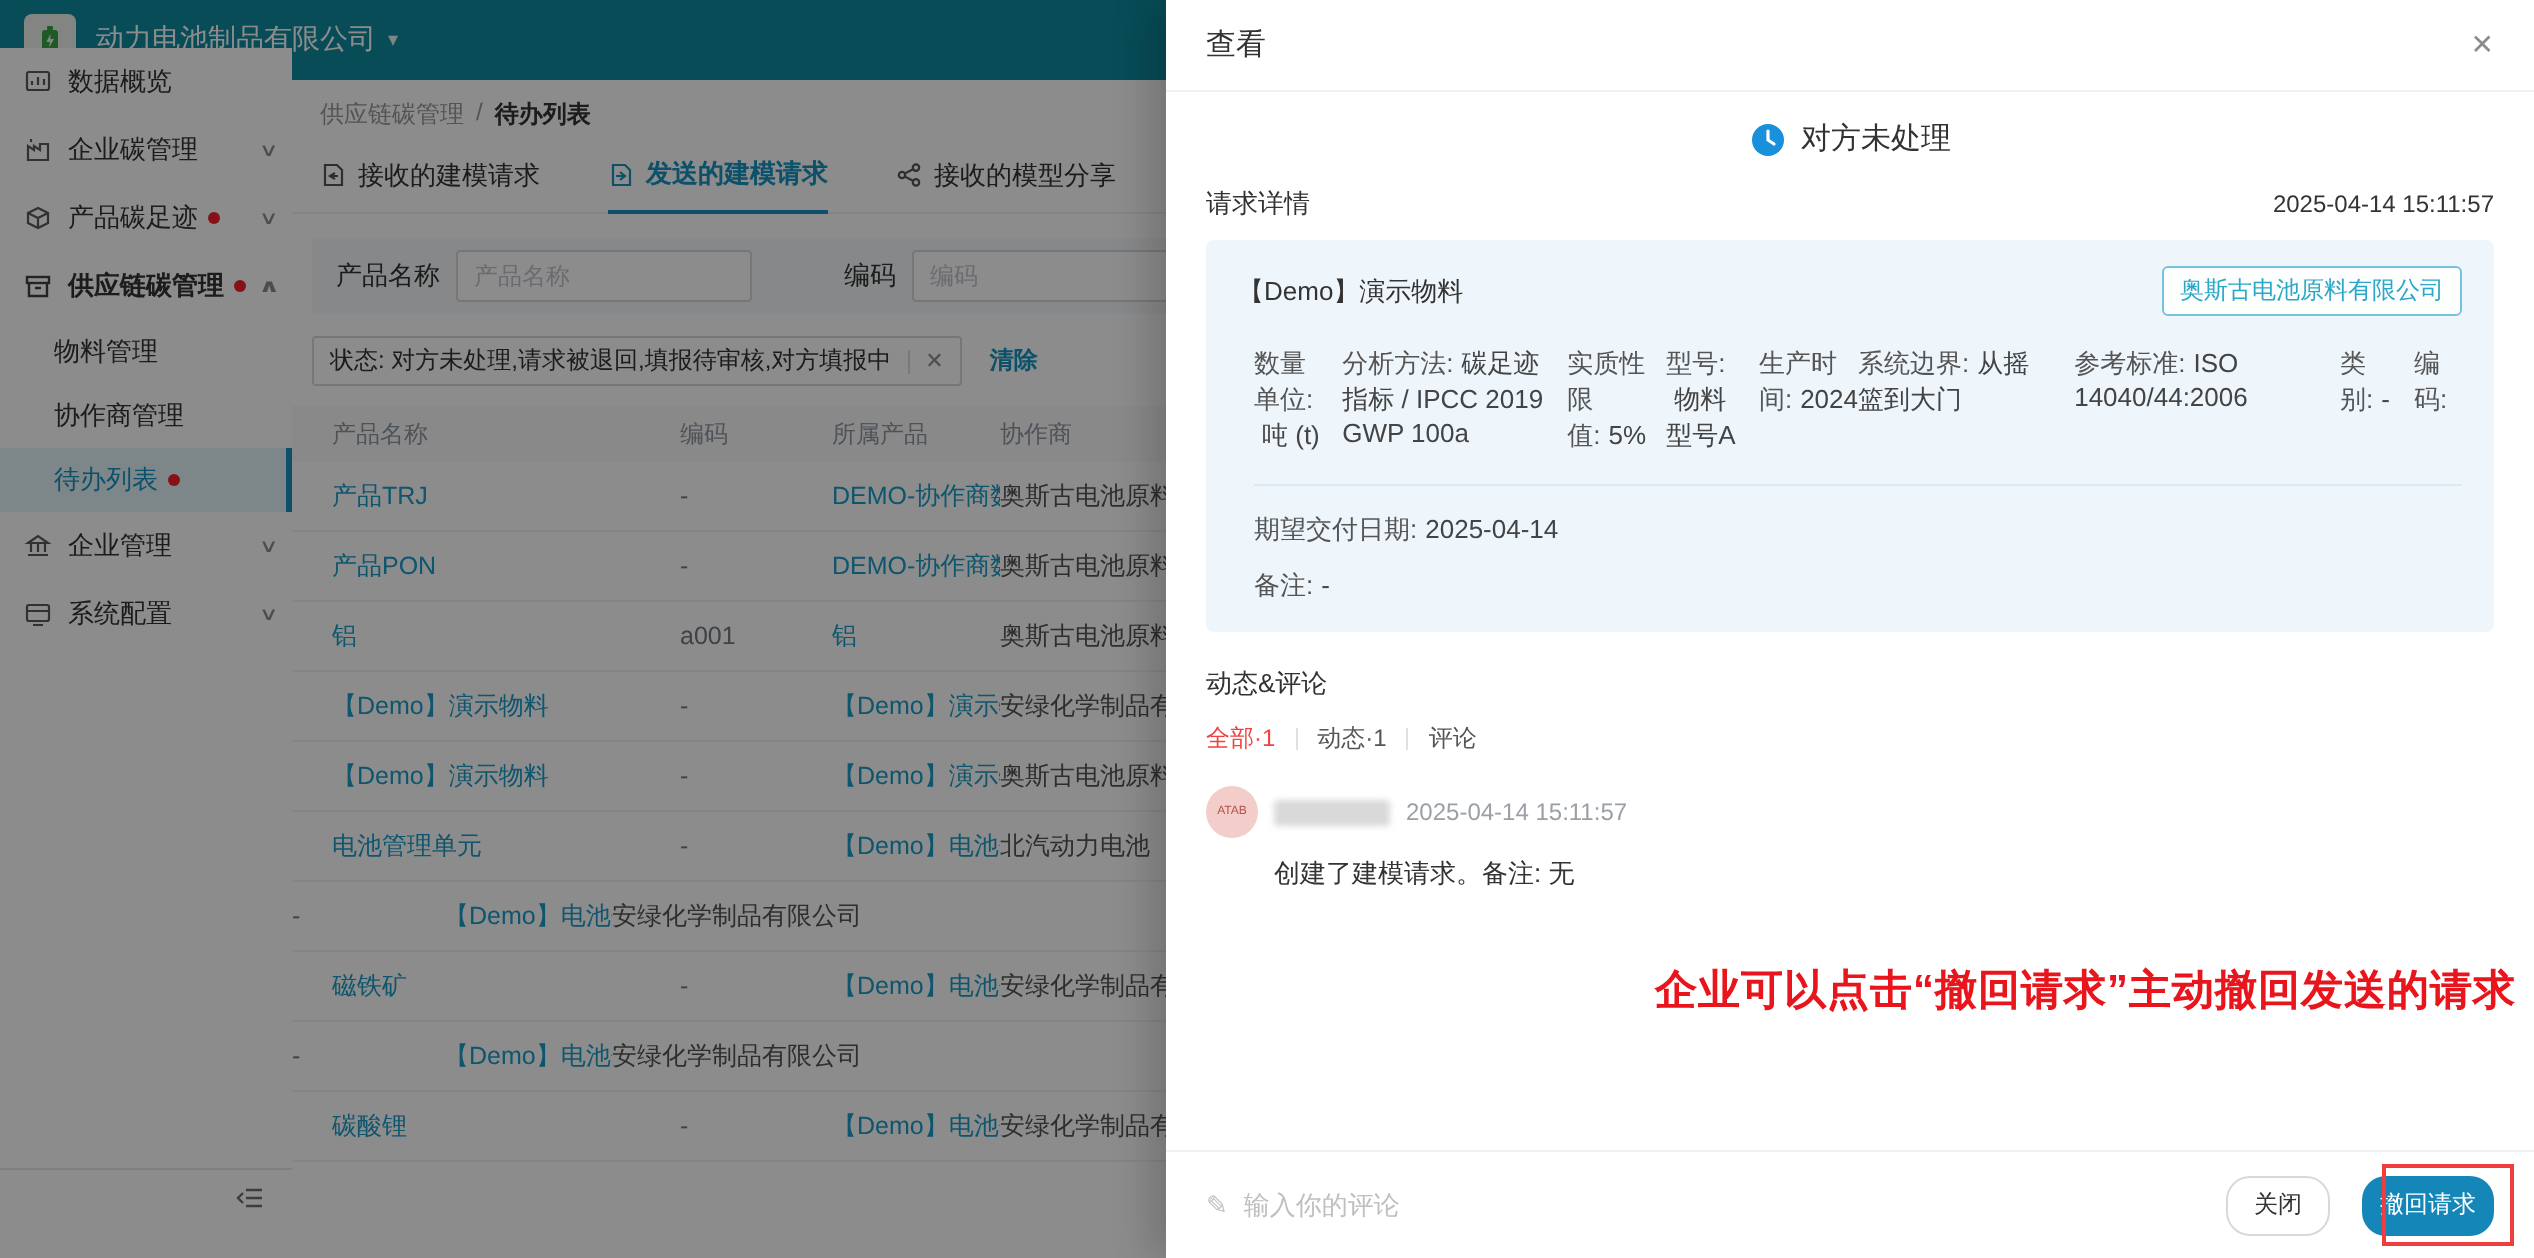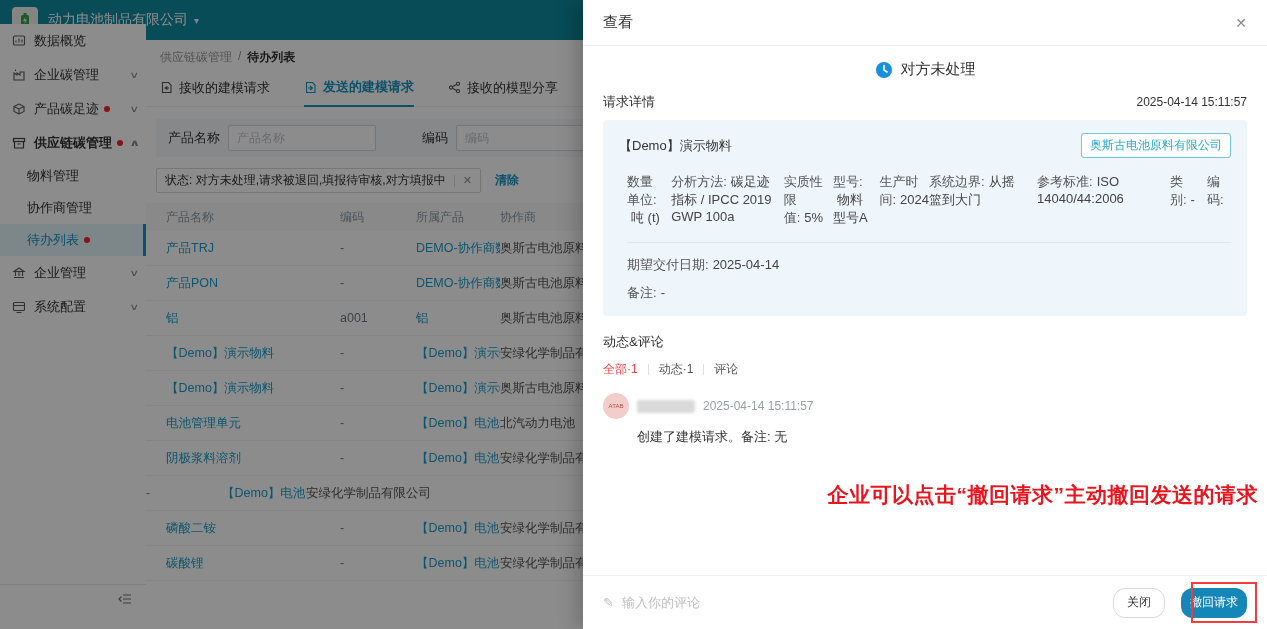--- a/index.html
+++ b/index.html
@@ -293,32 +293,31 @@
         <div class="c3 link">【Demo】演示物料</div>
         <div class="c4 partner">奥斯古电池原料有限公司</div>
       </div>
       <div class="trow">
         <div class="c1 link">电池管理单元</div>
         <div class="c2 muted">-</div>
         <div class="c3 link">【Demo】电池包</div>
         <div class="c4 partner">北汽动力电池</div>
       </div>
       <div class="trow">
-        <div class="c1 link">阴极浆料溶剂</div>
         <div class="c2 muted">-</div>
         <div class="c3 link">【Demo】电池包</div>
         <div class="c4 partner">安绿化学制品有限公司</div>
       </div>
       <div class="trow">
+        <div class="c1 link">磁铁矿</div>
         <div class="c2 muted">-</div>
         <div class="c3 link">【Demo】电池包</div>
         <div class="c4 partner">安绿化学制品有限公司</div>
       </div>
       <div class="trow">
-        <div class="c1 link">磷酸二铵</div>
         <div class="c2 muted">-</div>
         <div class="c3 link">【Demo】电池包</div>
         <div class="c4 partner">安绿化学制品有限公司</div>
       </div>
       <div class="trow">
         <div class="c1 link">碳酸锂</div>
         <div class="c2 muted">-</div>
         <div class="c3 link">【Demo】电池包</div>
         <div class="c4 partner">安绿化学制品有限公司</div>
       </div>

